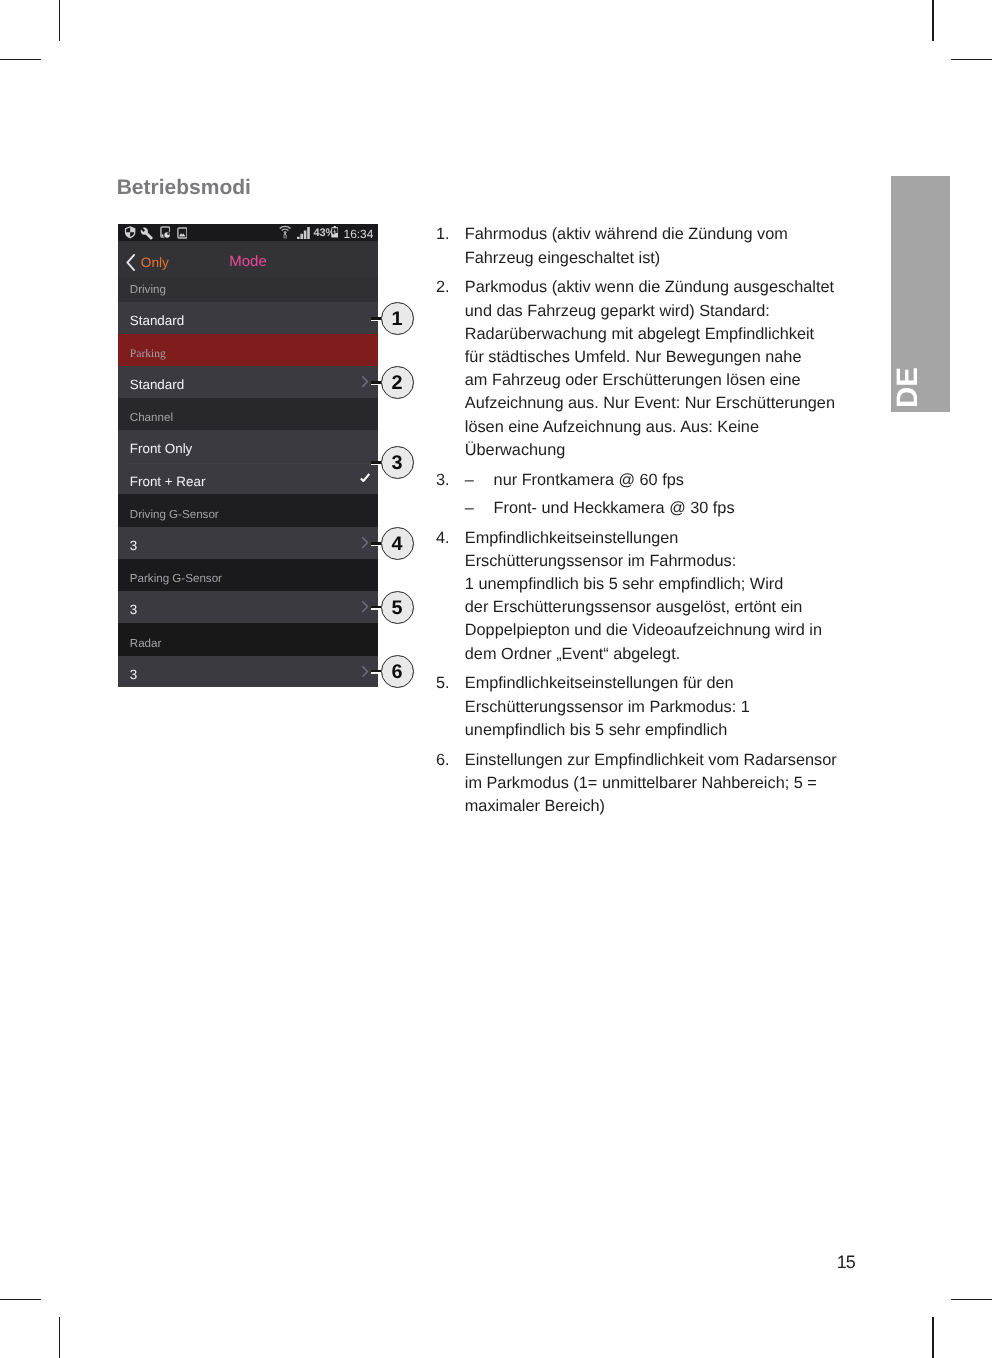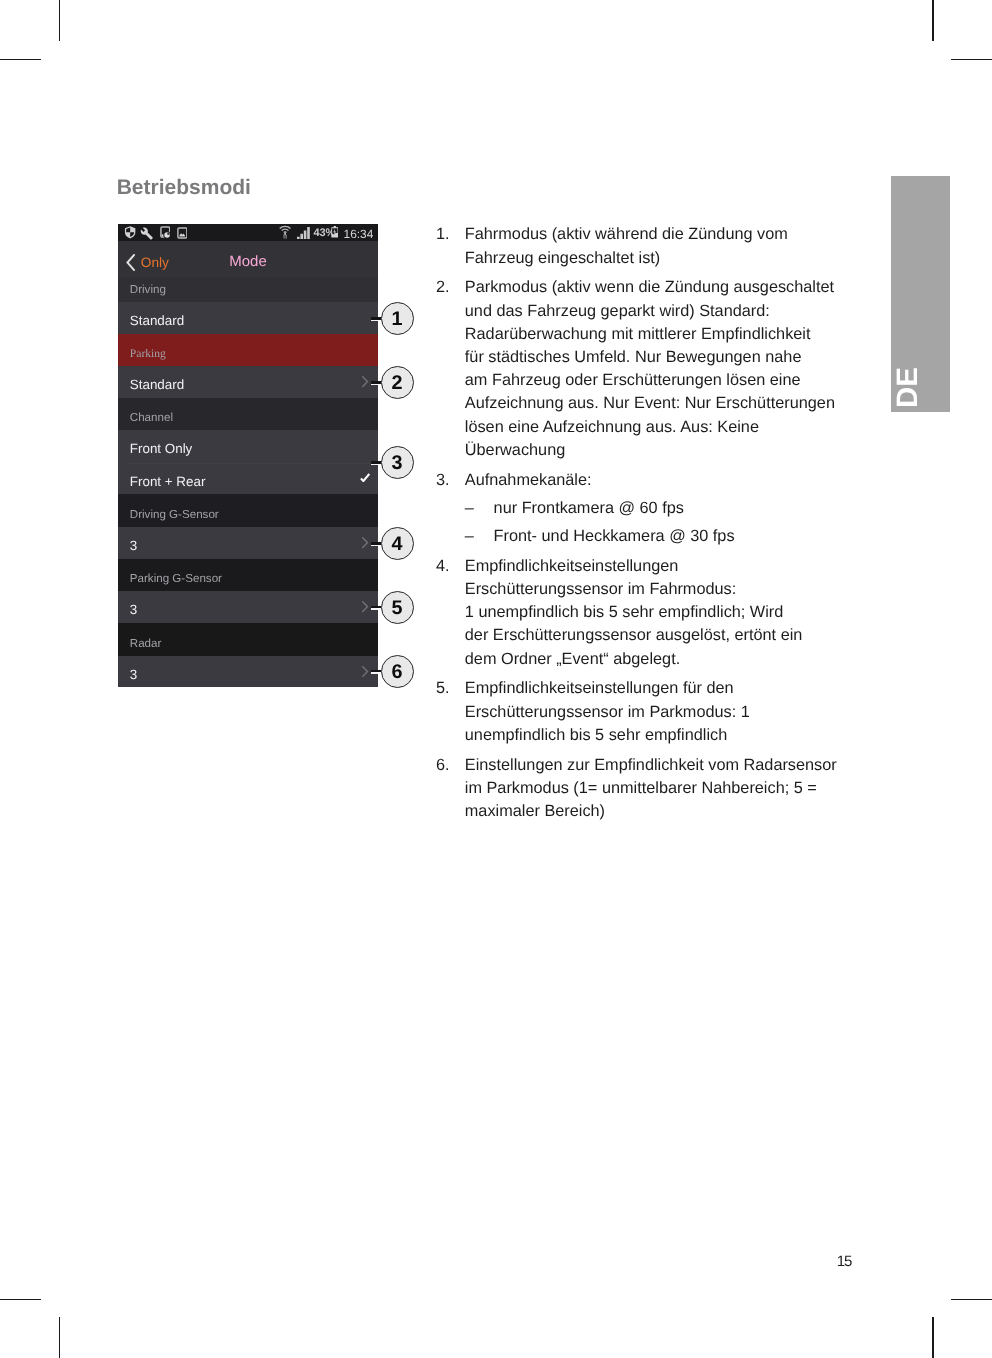--- a/index.html
+++ b/index.html
@@ -15,39 +15,39 @@
   .h1{position:absolute;left:116.7px;top:173px;height:30px;line-height:30px;font-size:21px;font-weight:bold;
       color:#7a7a7c;}
 
   
   .detab{position:absolute;left:891.3px;top:176.3px;width:58.7px;height:236px;background:#a5a5a5;}
   .detab span{position:absolute;left:1.6px;bottom:4px;color:#ffffff;font-weight:bold;font-size:29.5px;
      line-height:30px;white-space:nowrap;
      writing-mode:vertical-rl;transform:rotate(180deg);}
 
   
-  .pgnum{position:absolute;left:836.7px;top:1250.4px;height:24px;line-height:24px;font-size:15px;letter-spacing:-1px;color:#1d1d1f;}
+  .pgnum{position:absolute;left:836.7px;top:1250.4px;height:24px;line-height:24px;font-size:18px;letter-spacing:-1px;color:#1d1d1f;}
 
   
   .shot{position:absolute;left:118px;top:224px;width:260px;height:463px;overflow:hidden;background:#3a3a40;}
   .statusbar{position:absolute;left:0;top:0;width:260px;height:17px;background:#19191b;}
   .navbar{position:absolute;left:0;top:17px;width:260px;height:36px;background:#323237;}
   .sechdr{position:absolute;left:0;width:260px;background:#232326;}
   .row{position:absolute;left:0;width:260px;background:#3a3a40;}
   .sechdr .lbl{position:absolute;left:11.8px;font-size:11.6px;color:#a2a2a7;line-height:11.6px;}
   .row .lbl{position:absolute;left:11.8px;top:0.7px;height:36px;line-height:36px;font-size:13.4px;color:#f1f1f3;}
 
   
   .sbi{position:absolute;}
   .sbtxt{position:absolute;top:3.2px;font-size:11px;font-weight:bold;color:#c9c9cb;letter-spacing:-0.1px;}
   .sbtime{position:absolute;left:225.6px;top:2.5px;font-size:11.9px;color:#d5d5d7;}
   
   .backchev{position:absolute;left:8px;top:12.9px;}
   .backlbl{position:absolute;left:22.8px;top:3.5px;height:36px;line-height:36px;font-size:13.7px;color:#e8732c;}
-  .navtitle{position:absolute;left:0;top:2.8px;width:260px;height:36px;line-height:36px;text-align:center;font-size:15.0px;color:#f9a8d4;}
+  .navtitle{position:absolute;left:0;top:2.8px;width:260px;height:36px;line-height:36px;text-align:center;font-size:15.0px;color:#ec4899;}
   .acc-chev{position:absolute;left:244.4px;top:50%;margin-top:-5.6px;width:6.2px;height:11.2px;}
   .acc-check{position:absolute;left:242px;top:50%;margin-top:-5.7px;width:10.4px;height:9.4px;}
 
   
   .callout{position:absolute;width:33px;height:33px;border-radius:50%;
       border:1.1px solid #25252a;background:#e9e9ea;
       font-size:19.8px;font-weight:bold;color:#0d0d0d;line-height:1;
       display:flex;align-items:center;justify-content:center;box-sizing:border-box;padding-top:2.6px;}
   .leader{position:absolute;height:2.2px;background:#141414;}
   .leader-shadow{position:absolute;height:1.6px;background:#f2f2f2;}
@@ -226,53 +226,51 @@
         <div class="body">
           <span class="ln">Fahrmodus (aktiv während die Zündung vom</span>
           <span class="ln">Fahrzeug eingeschaltet ist)</span>
         </div>
       </div>
       <div class="oli">
         <div class="num">2.</div>
         <div class="body">
           <span class="ln">Parkmodus (aktiv wenn die Zündung ausgeschaltet</span>
           <span class="ln">und das Fahrzeug geparkt wird) Standard:</span>
-          <span class="ln">Radarüberwachung mit mittlerer Empfindlichkeit</span>
+          <span class="ln">Radarüberwachung mit abgelegt Empfindlichkeit</span>
           <span class="ln">für städtisches Umfeld. Nur Bewegungen nahe</span>
           <span class="ln">am Fahrzeug oder Erschütterungen lösen eine</span>
           <span class="ln">Aufzeichnung aus. Nur Event: Nur Erschütterungen</span>
           <span class="ln">lösen eine Aufzeichnung aus. Aus: Keine</span>
           <span class="ln">Überwachung</span>
         </div>
       </div>
       <div class="oli">
         <div class="num">3.</div>
-        <div class="body">
-          <span class="ln">Aufnahmekanäle:</span>
-        </div>
         <div class="sub">
           <div class="dash">–</div>
           <div class="body2">
             <span class="ln">nur Frontkamera @ 60 fps</span>
           </div>
         </div>
         <div class="sub">
           <div class="dash">–</div>
           <div class="body2">
             <span class="ln">Front- und Heckkamera @ 30 fps</span>
           </div>
         </div>
       </div>
       <div class="oli">
         <div class="num">4.</div>
         <div class="body">
           <span class="ln">Empfindlichkeitseinstellungen</span>
           <span class="ln">Erschütterungssensor im Fahrmodus:</span>
           <span class="ln">1 unempfindlich bis 5 sehr empfindlich; Wird</span>
           <span class="ln">der Erschütterungssensor ausgelöst, ertönt ein</span>
+          <span class="ln">Doppelpiepton und die Videoaufzeichnung wird in</span>
           <span class="ln">dem Ordner „Event“ abgelegt.</span>
         </div>
       </div>
       <div class="oli">
         <div class="num">5.</div>
         <div class="body">
           <span class="ln">Empfindlichkeitseinstellungen für den</span>
           <span class="ln">Erschütterungssensor im Parkmodus: 1</span>
           <span class="ln">unempfindlich bis 5 sehr empfindlich</span>
         </div>

